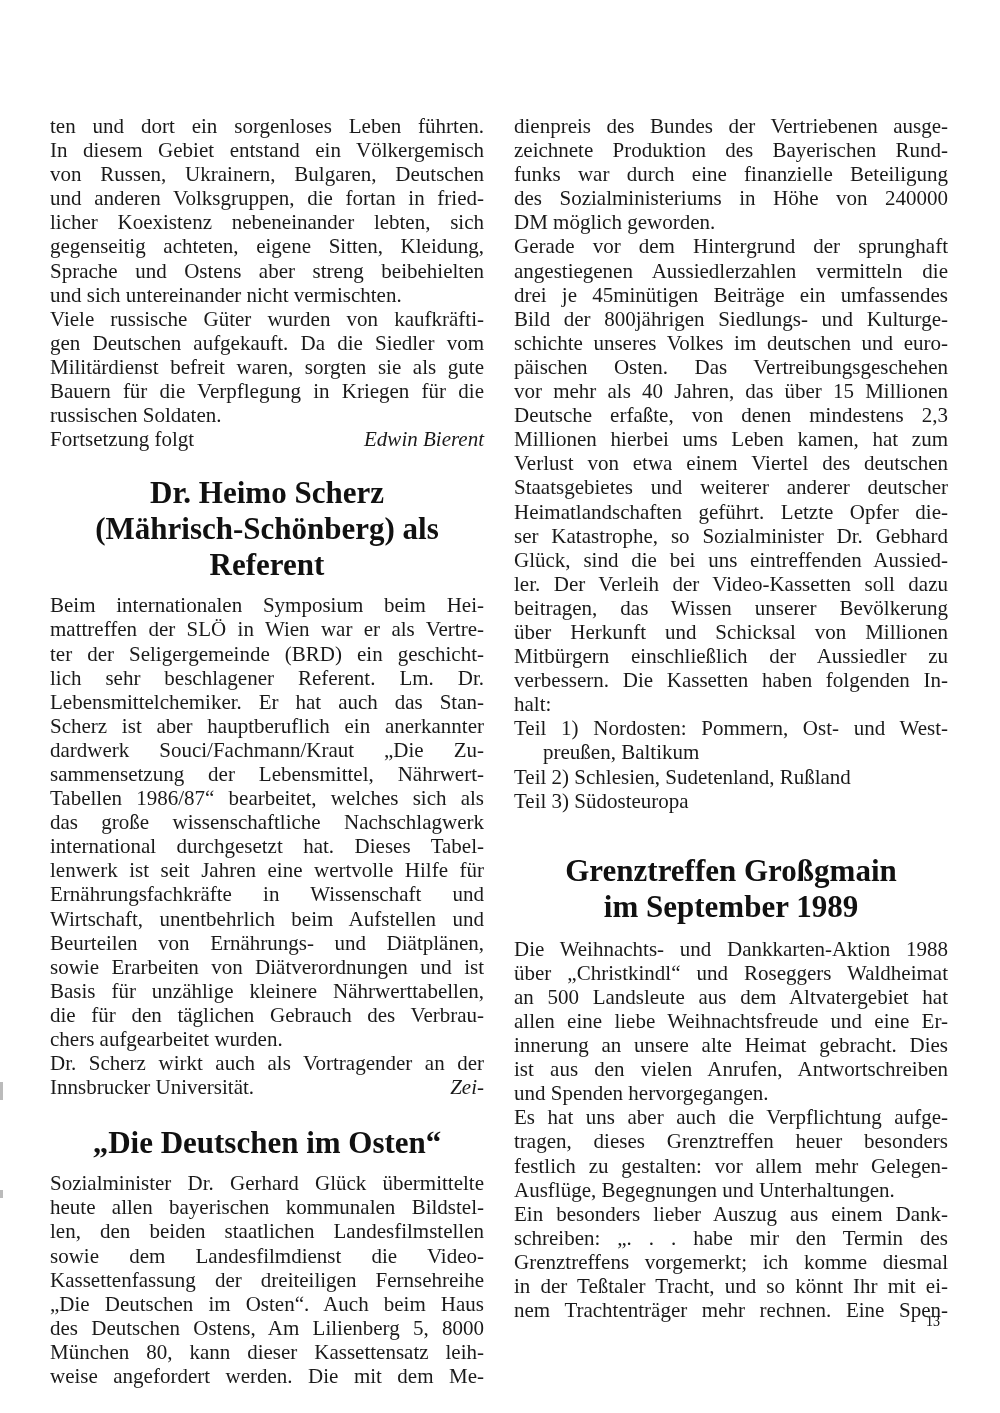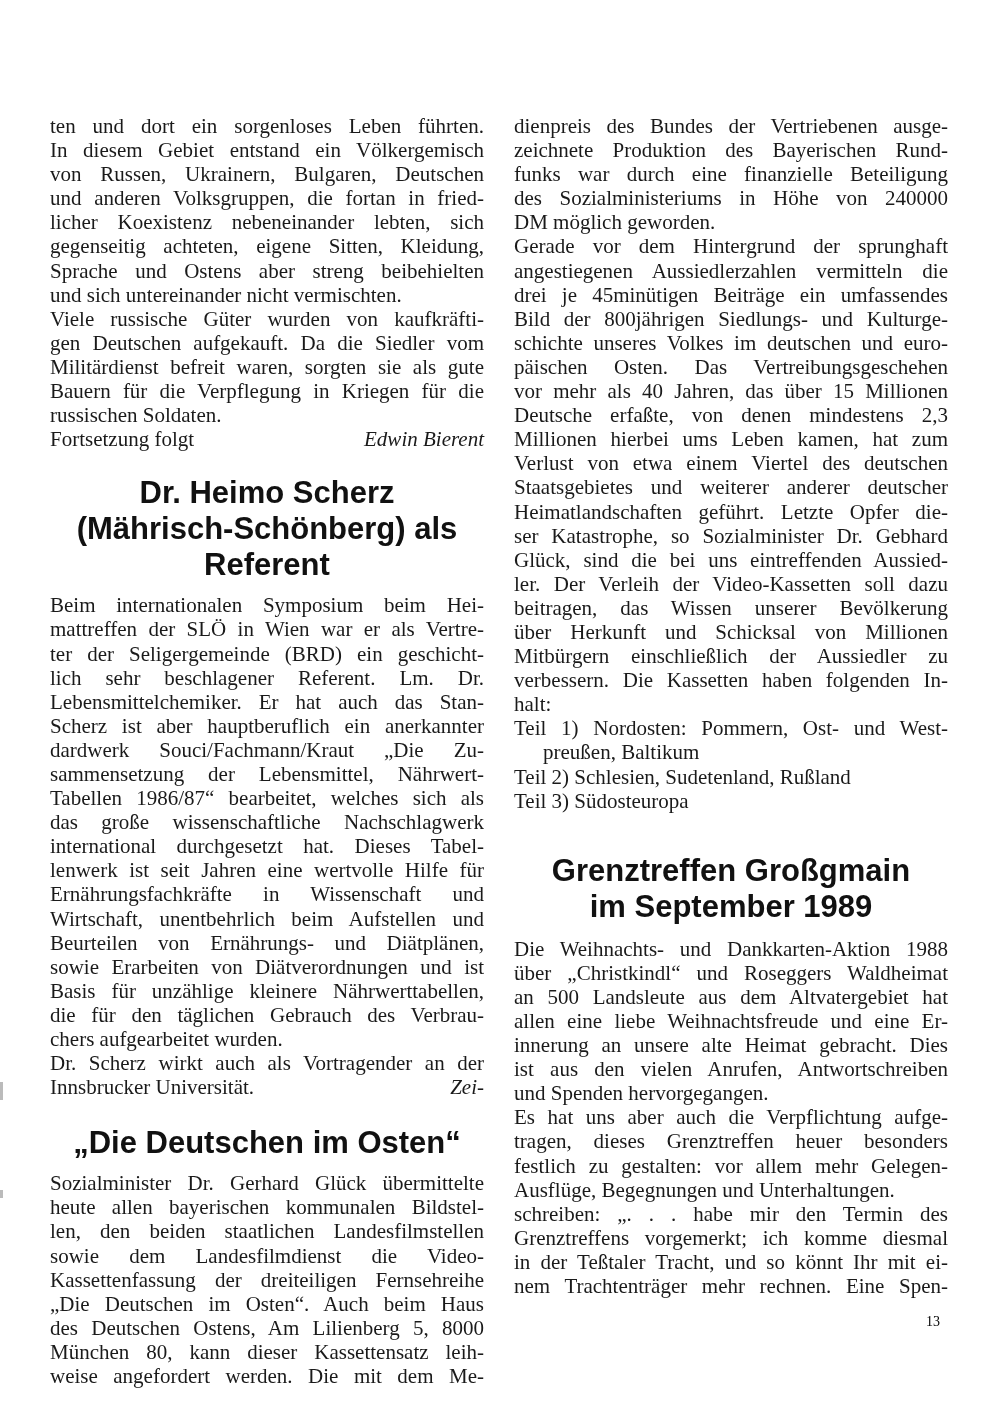--- a/index.html
+++ b/index.html
@@ -6,21 +6,21 @@
   body { width: 1000px; height: 1413px; position: relative; overflow: hidden; }
   .page { position: absolute; left: 0; top: 0; width: 1000px; height: 1042px; background: #fff; color: #1a1a1a; }
   .col { position: absolute; top: 114px; width: 434px; font-family: "Liberation Serif", "DejaVu Serif", serif; font-size: 21px; line-height: 24.1px; }
   .col-left { left: 50px; }
   .col-right { left: 514px; }
   .line { display: block; white-space: nowrap; text-align: justify; text-align-last: justify; height: 24.1px; }
   .line.last { text-align-last: left; }
   .indent { padding-left: 29px; }
   .byline { display: flex; justify-content: space-between; height: 24.1px; gap: 8px; }
   .italic { font-style: italic; }
-  .headline { font-family: Liberation Sans, sans-serif; font-weight: bold; font-size: 31px; line-height: 36px; text-align: center; color: #111; }
+  .headline { font-family: Liberation Serif, serif; font-weight: bold; font-size: 31px; line-height: 36px; text-align: center; color: #111; }
   .gap { display: block; }
   .page-number { position: absolute; left: 926px; top: 1314px; font-family: Liberation Serif, serif; font-size: 14px; color: #000000; }
   .margin-mark { position: absolute; left: 0; width: 3px; background: #bbb; }
 </style>
 </head>
 <body>
 
 <div class="page">
 
   <div class="col col-left">
@@ -147,20 +147,21 @@
       <span class="line">über „Christkindl“ und Roseggers Waldheimat</span>
       <span class="line">an 500 Landsleute aus dem Altvatergebiet hat</span>
       <span class="line">allen eine liebe Weihnachtsfreude und eine Er-</span>
       <span class="line">innerung an unsere alte Heimat gebracht. Dies</span>
       <span class="line">ist aus den vielen Anrufen, Antwortschreiben</span>
       <span class="line last">und Spenden hervorgegangen.</span>
       <span class="line">Es hat uns aber auch die Verpflichtung aufge-</span>
       <span class="line">tragen, dieses Grenztreffen heuer besonders</span>
       <span class="line">festlich zu gestalten: vor allem mehr Gelegen-</span>
       <span class="line last">Ausflüge, Begegnungen und Unterhaltungen.</span>
+      <span class="line">Ein besonders lieber Auszug aus einem Dank-</span>
       <span class="line">schreiben: „. . . habe mir den Termin des</span>
       <span class="line">Grenztreffens vorgemerkt; ich komme diesmal</span>
       <span class="line">in der Teßtaler Tracht, und so könnt Ihr mit ei-</span>
       <span class="line">nem Trachtenträger mehr rechnen. Eine Spen-</span>
     </div>
   </div>
 
   <div class="margin-mark" style="top:1082px;height:18px"></div>
   <div class="margin-mark" style="top:1190px;height:8px"></div>
 

